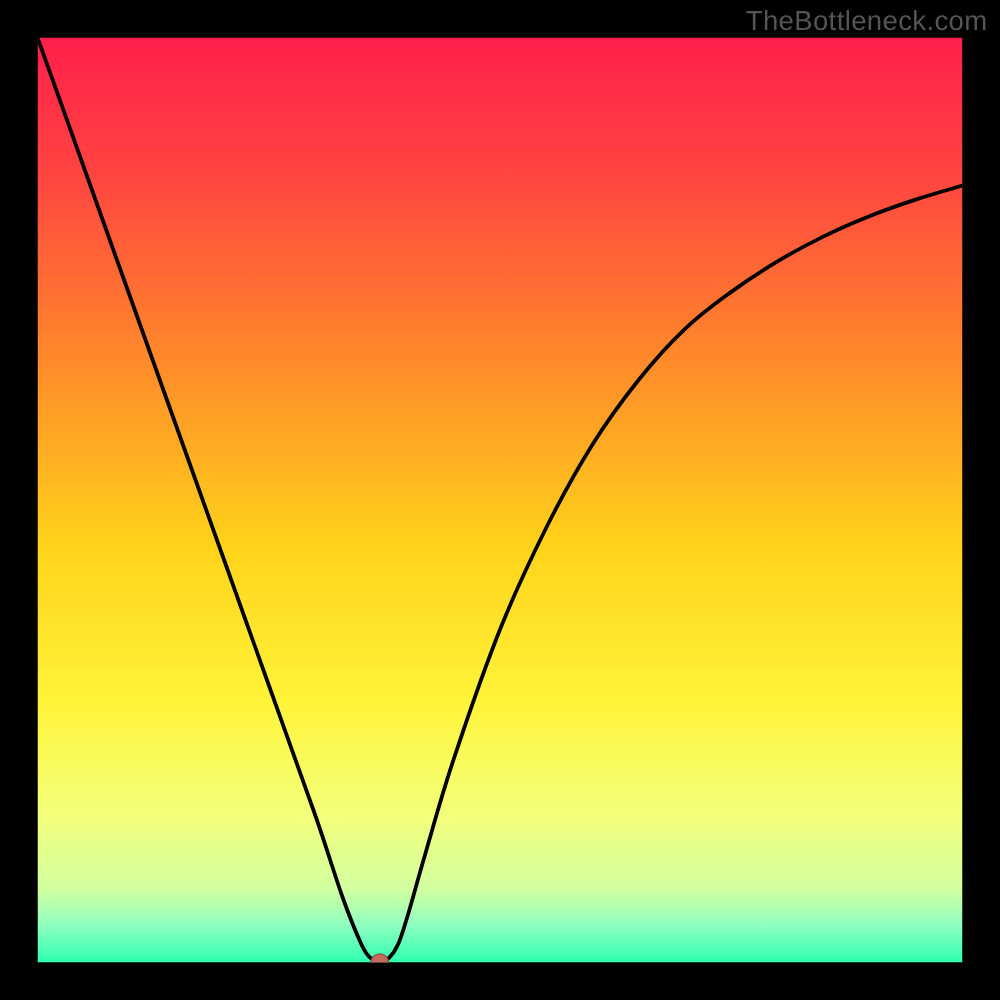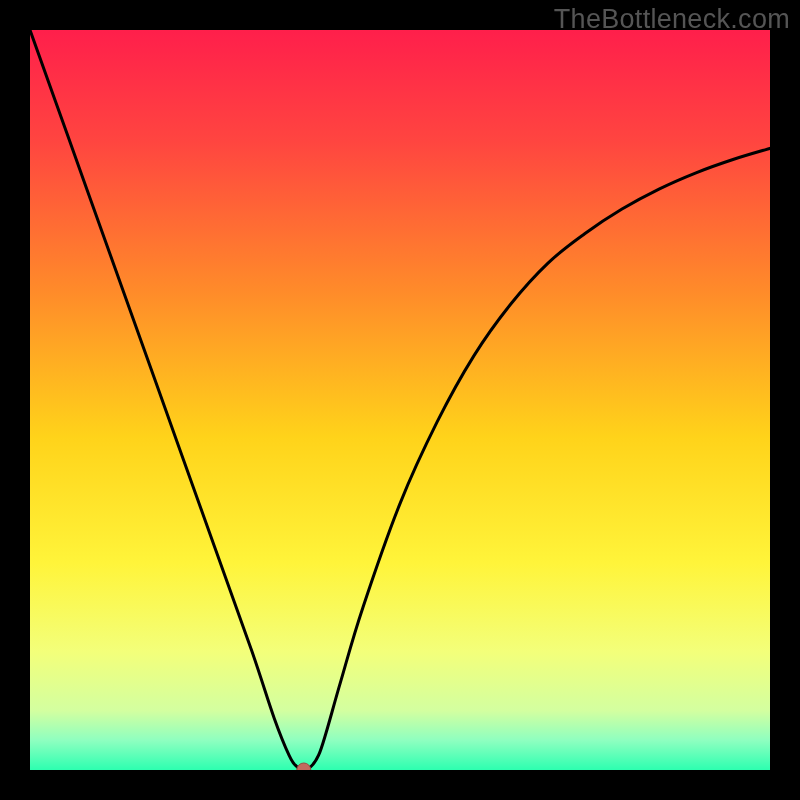--- a/index.html
+++ b/index.html
@@ -15,21 +15,21 @@
     position: relative;
     width: 800px;
     height: 800px;
     background: #000;
   }
   .watermark {
     position: absolute;
     top: 4px;
     right: 10px;
     color: #555;
-    font-size: 27px;
+    font-size: 22px;
     font-weight: 500;
     letter-spacing: 0.3px;
     z-index: 10;
   }
   .plot {
     position: absolute;
     left: 30px;
     top: 30px;
     width: 740px;
     height: 740px;

